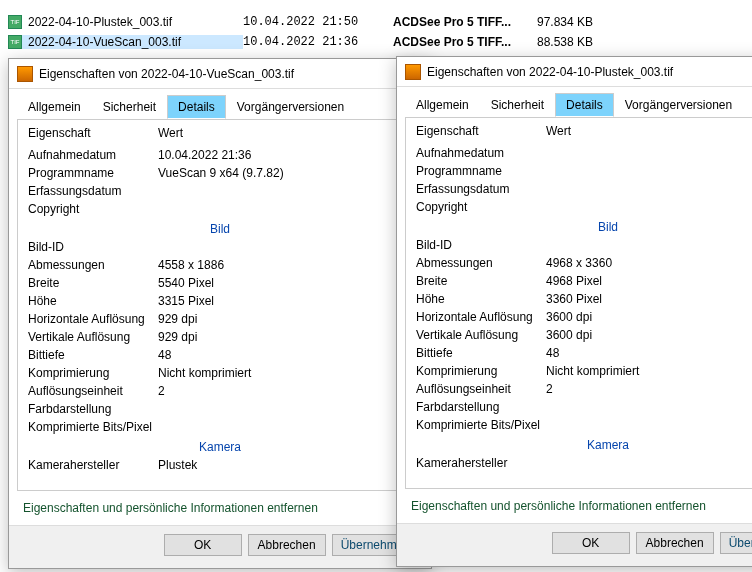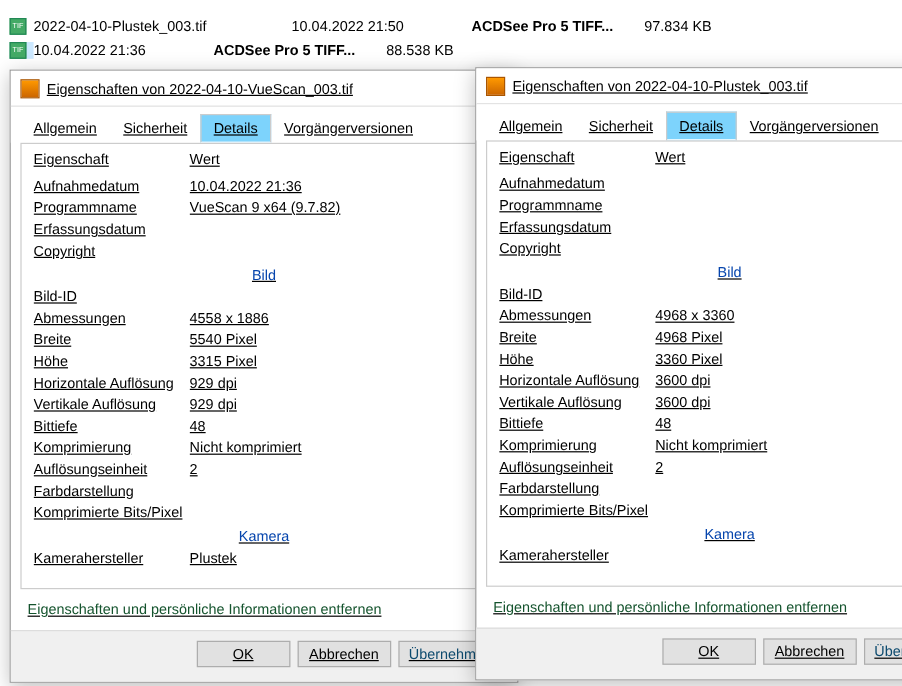--- a/index.html
+++ b/index.html
@@ -2,27 +2,27 @@
 <html><head>
 <meta charset="utf-8">
 <style>
   * { box-sizing: border-box; margin: 0; padding: 0; }
   body { font-family: "Segoe UI", Tahoma, sans-serif; font-size: 12px; background: #fff; width: 752px; height: 572px; overflow: hidden; position: relative; }
   .file-list { position: absolute; top: 0; left: 0; right: 0; font-size: 12px; color: #000; }
   .file-row { display: flex; align-items: center; height: 20px; padding-left: 8px; }
   .file-row .col-icon { width: 20px; display: flex; align-items: center; }
   .tif-icon { width: 14px; height: 14px; background: #4a6; border: 1px solid #285; display: inline-block; font-size: 6px; color: #fff; line-height: 12px; text-align: center; overflow: hidden; }
   .file-row .col-name { width: 215px; }
-  .file-row .col-date { width: 150px; }
+  .file-row .col-date { width: 150px; font-family: Liberation Mono, monospace; }
   .file-row .col-type { width: 120px; font-weight: bold; }
   .file-row .col-size { width: 80px; text-align: right; }
   .file-row.selected .col-name,
   .file-row.selected .col-icon { background: #cce8ff; }
 
-  .dialog { position: absolute; width: 424px; background: #fff; border: 1px solid #999; box-shadow: 0 4px 16px rgba(0,0,0,0.25); text-decoration: underline; }
+  .dialog { position: absolute; width: 424px; background: #fff; border: 1px solid #999; box-shadow: 0 4px 16px rgba(0,0,0,0.25); }
   .dialog-left { left: 8px; top: 58px; }
   .dialog-right { left: 396px; top: 56px; }
   .titlebar { display: flex; align-items: center; height: 30px; padding: 0 8px; border-bottom: 1px solid #ddd; background: #fff; }
   .titlebar .app-icon { width: 16px; height: 16px; background: linear-gradient(#f90,#c60); border: 1px solid #a50; margin-right: 6px; }
   .titlebar .title { flex: 1; font-size: 12px; color: #000; }
   .titlebar .close { width: 32px; height: 24px; display: flex; align-items: center; justify-content: center; color: #444; font-size: 14px; }
 
   .tabs { display: flex; padding: 6px 8px 0 8px; background: #fff; }
   .tab { padding: 4px 10px; border: 1px solid transparent; font-size: 12px; color: #000; cursor: default; }
   .tab.active { border: 1px solid #ccc; border-bottom: 1px solid #fff; background: #7dd3fc; }
@@ -58,20 +58,21 @@
       </div>
     <div class="col-name">2022-04-10-Plustek_003.tif</div>
     <div class="col-date">10.04.2022 21:50</div>
     <div class="col-type">ACDSee Pro 5 TIFF...</div>
     <div class="col-size">97.834 KB</div>
   </div>
   <div class="file-row selected">
     <div class="col-icon">
         <span class="tif-icon">TIF</span>
       </div>
+    <div class="col-name">2022-04-10-VueScan_003.tif</div>
     <div class="col-date">10.04.2022 21:36</div>
     <div class="col-type">ACDSee Pro 5 TIFF...</div>
     <div class="col-size">88.538 KB</div>
   </div>
 </div>
 
 <div class="dialog dialog-left">
   <div class="titlebar">
     <div class="app-icon"></div>
     <div class="title">Eigenschaften von 2022-04-10-VueScan_003.tif</div>

